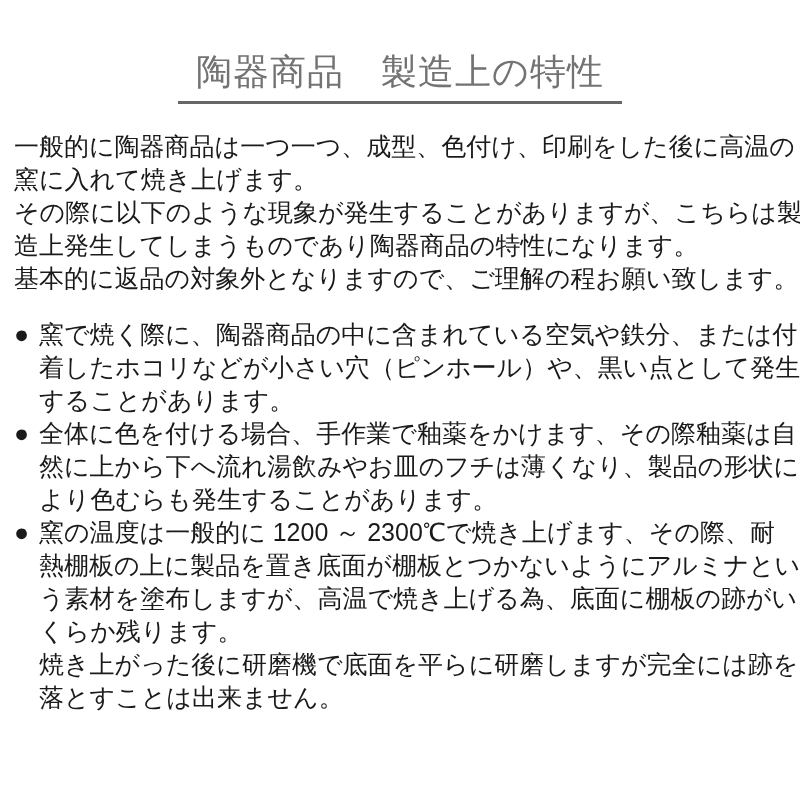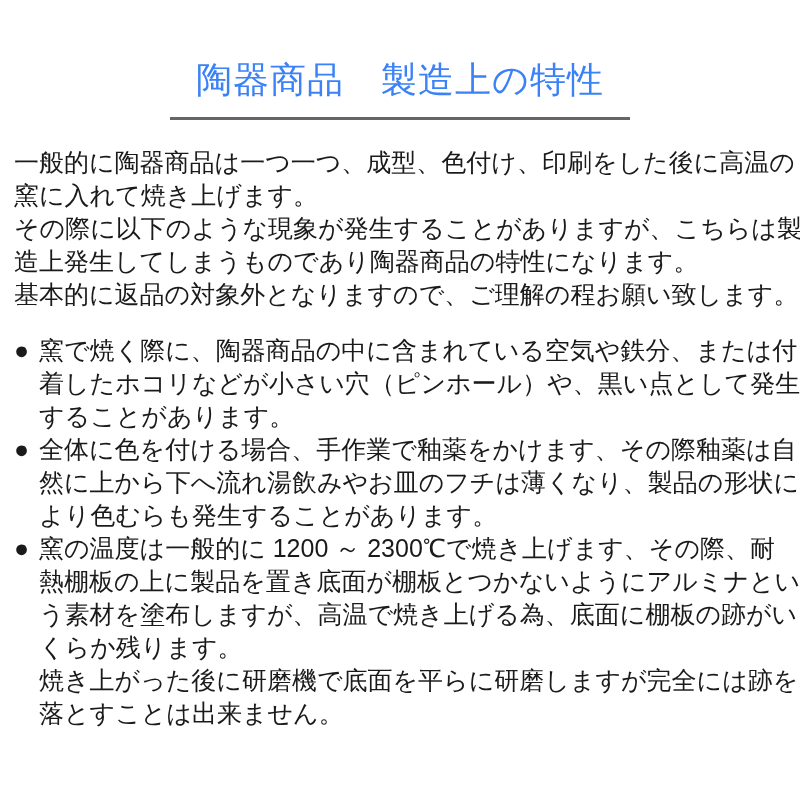--- a/index.html
+++ b/index.html
@@ -21,26 +21,26 @@
   .title-block {
     text-align: center;
     margin: 0 0 26px 0;
   }
   .title-inner {
     display: inline-block;
     border-bottom: 3px solid #666666;
     padding: 0 18px 7px 18px;
   }
   .page-title {
-    margin: 8px;
+    margin: 0;
     font-size: 36px;
     line-height: 44px;
     font-weight: 500;
     letter-spacing: 1px;
-    color: #3b82f6;
+    color: #737373;
     white-space: pre;
   }
   .doc-text {
     font-size: 25px;
     line-height: 33px;
     white-space: pre;
     letter-spacing: 0;
   }
   .doc-intro {
     margin: 0;

